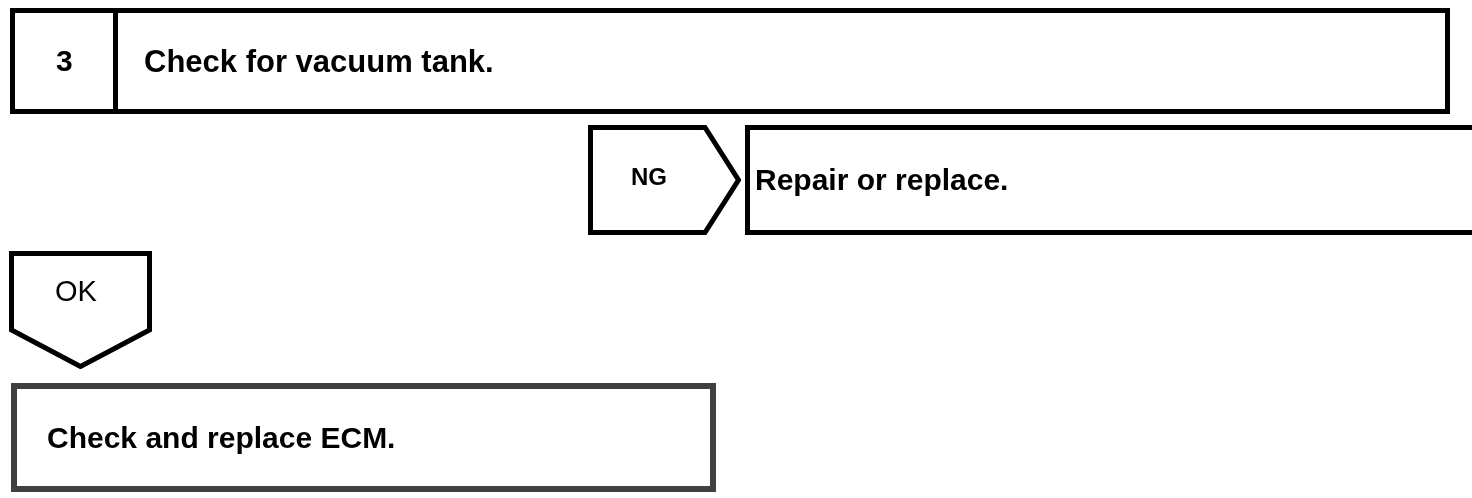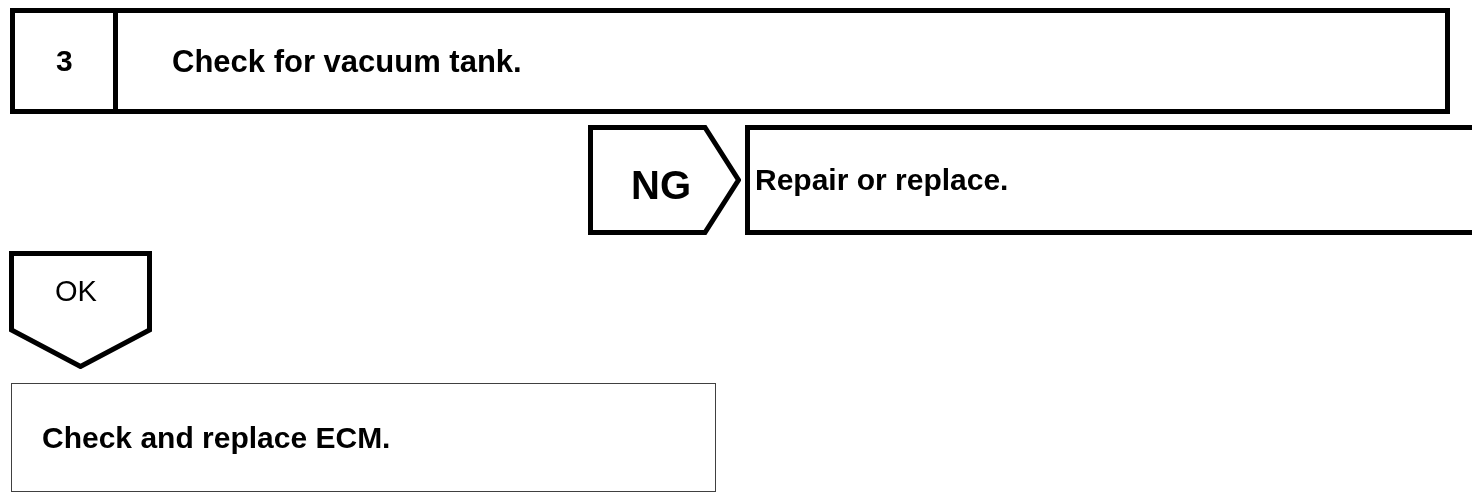--- a/index.html
+++ b/index.html
@@ -48,21 +48,20 @@
     color: #000000;
     letter-spacing: -0.5px;
     line-height: 1;
   }
   .step-text-cell {
     flex: 1 1 auto;
     display: flex;
     align-items: center;
     padding-left: 26px;
     box-sizing: border-box;
-    margin-left: 28px;
   }
   .step-text {
     font-size: 31px;
     font-weight: bold;
     color: #000000;
     letter-spacing: 0px;
     line-height: 1;
     white-space: nowrap;
   }
 
@@ -76,21 +75,21 @@
   }
   .ng-arrow svg {
     display: block;
     width: 153px;
     height: 110px;
   }
   .ng-label {
     position: absolute;
     left: 631px;
     top: 165px;
-    font-size: 40px;
+    font-size: 24px;
     font-weight: bold;
     color: #000000;
     line-height: 1;
     letter-spacing: 0px;
   }
 
   
   .repair-box {
     position: absolute;
     left: 745px;
@@ -137,21 +136,21 @@
   }
 
   
   .ecm-box {
     position: absolute;
     left: 11px;
     top: 383px;
     width: 705px;
     height: 109px;
     box-sizing: border-box;
-    border: 1px solid #404040;
+    border: 6px solid #404040;
     background: #ffffff;
     display: flex;
     align-items: center;
     padding-left: 30px;
   }
   .ecm-text {
     font-size: 30px;
     font-weight: bold;
     color: #000000;
     line-height: 1;

